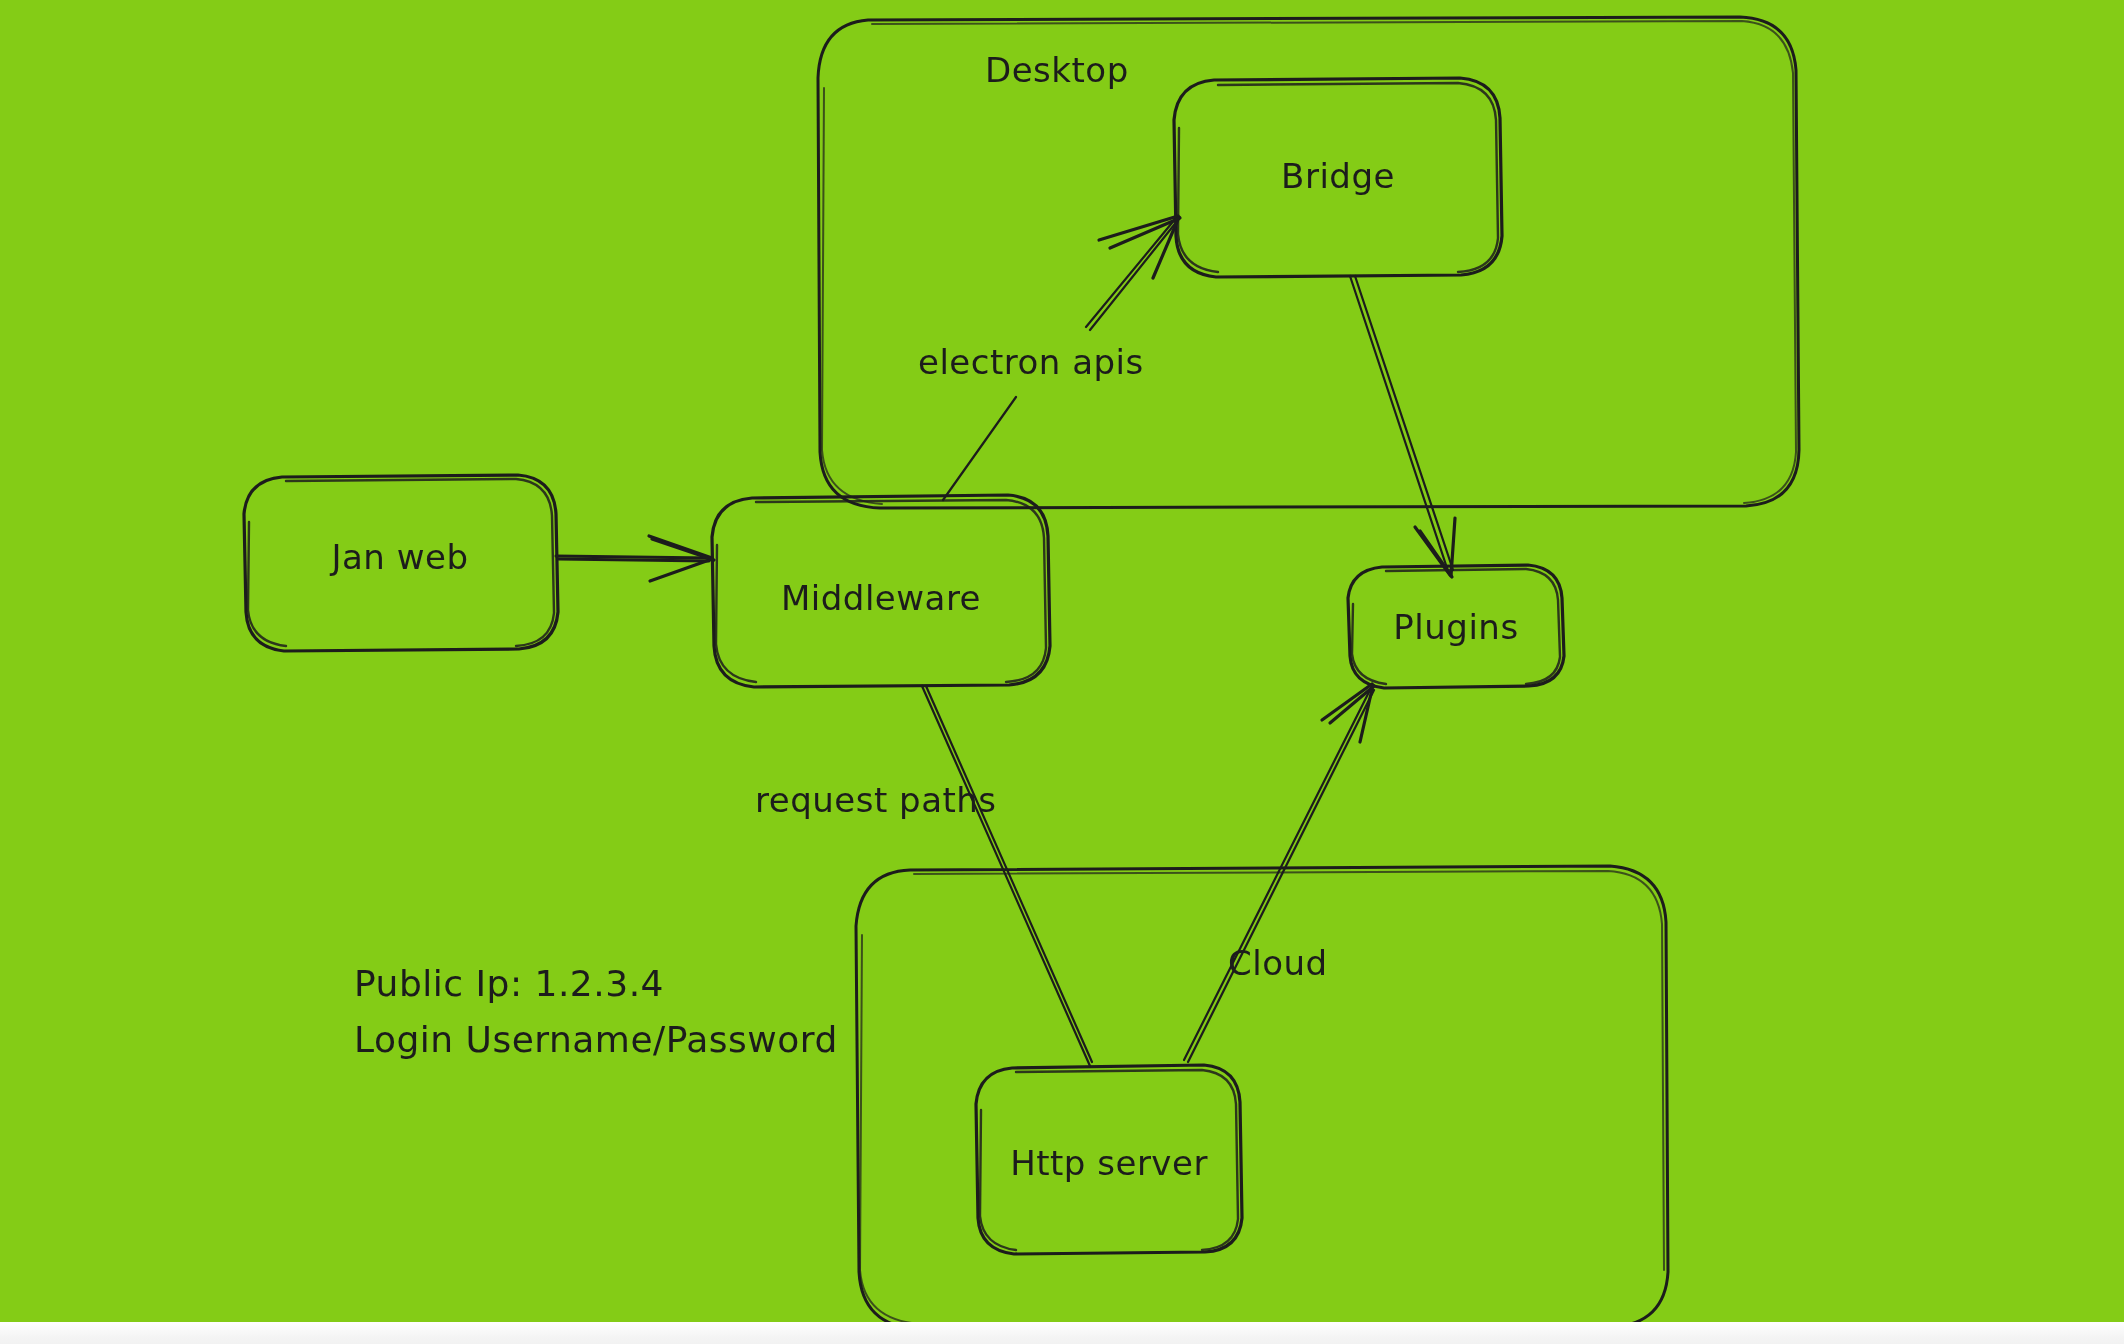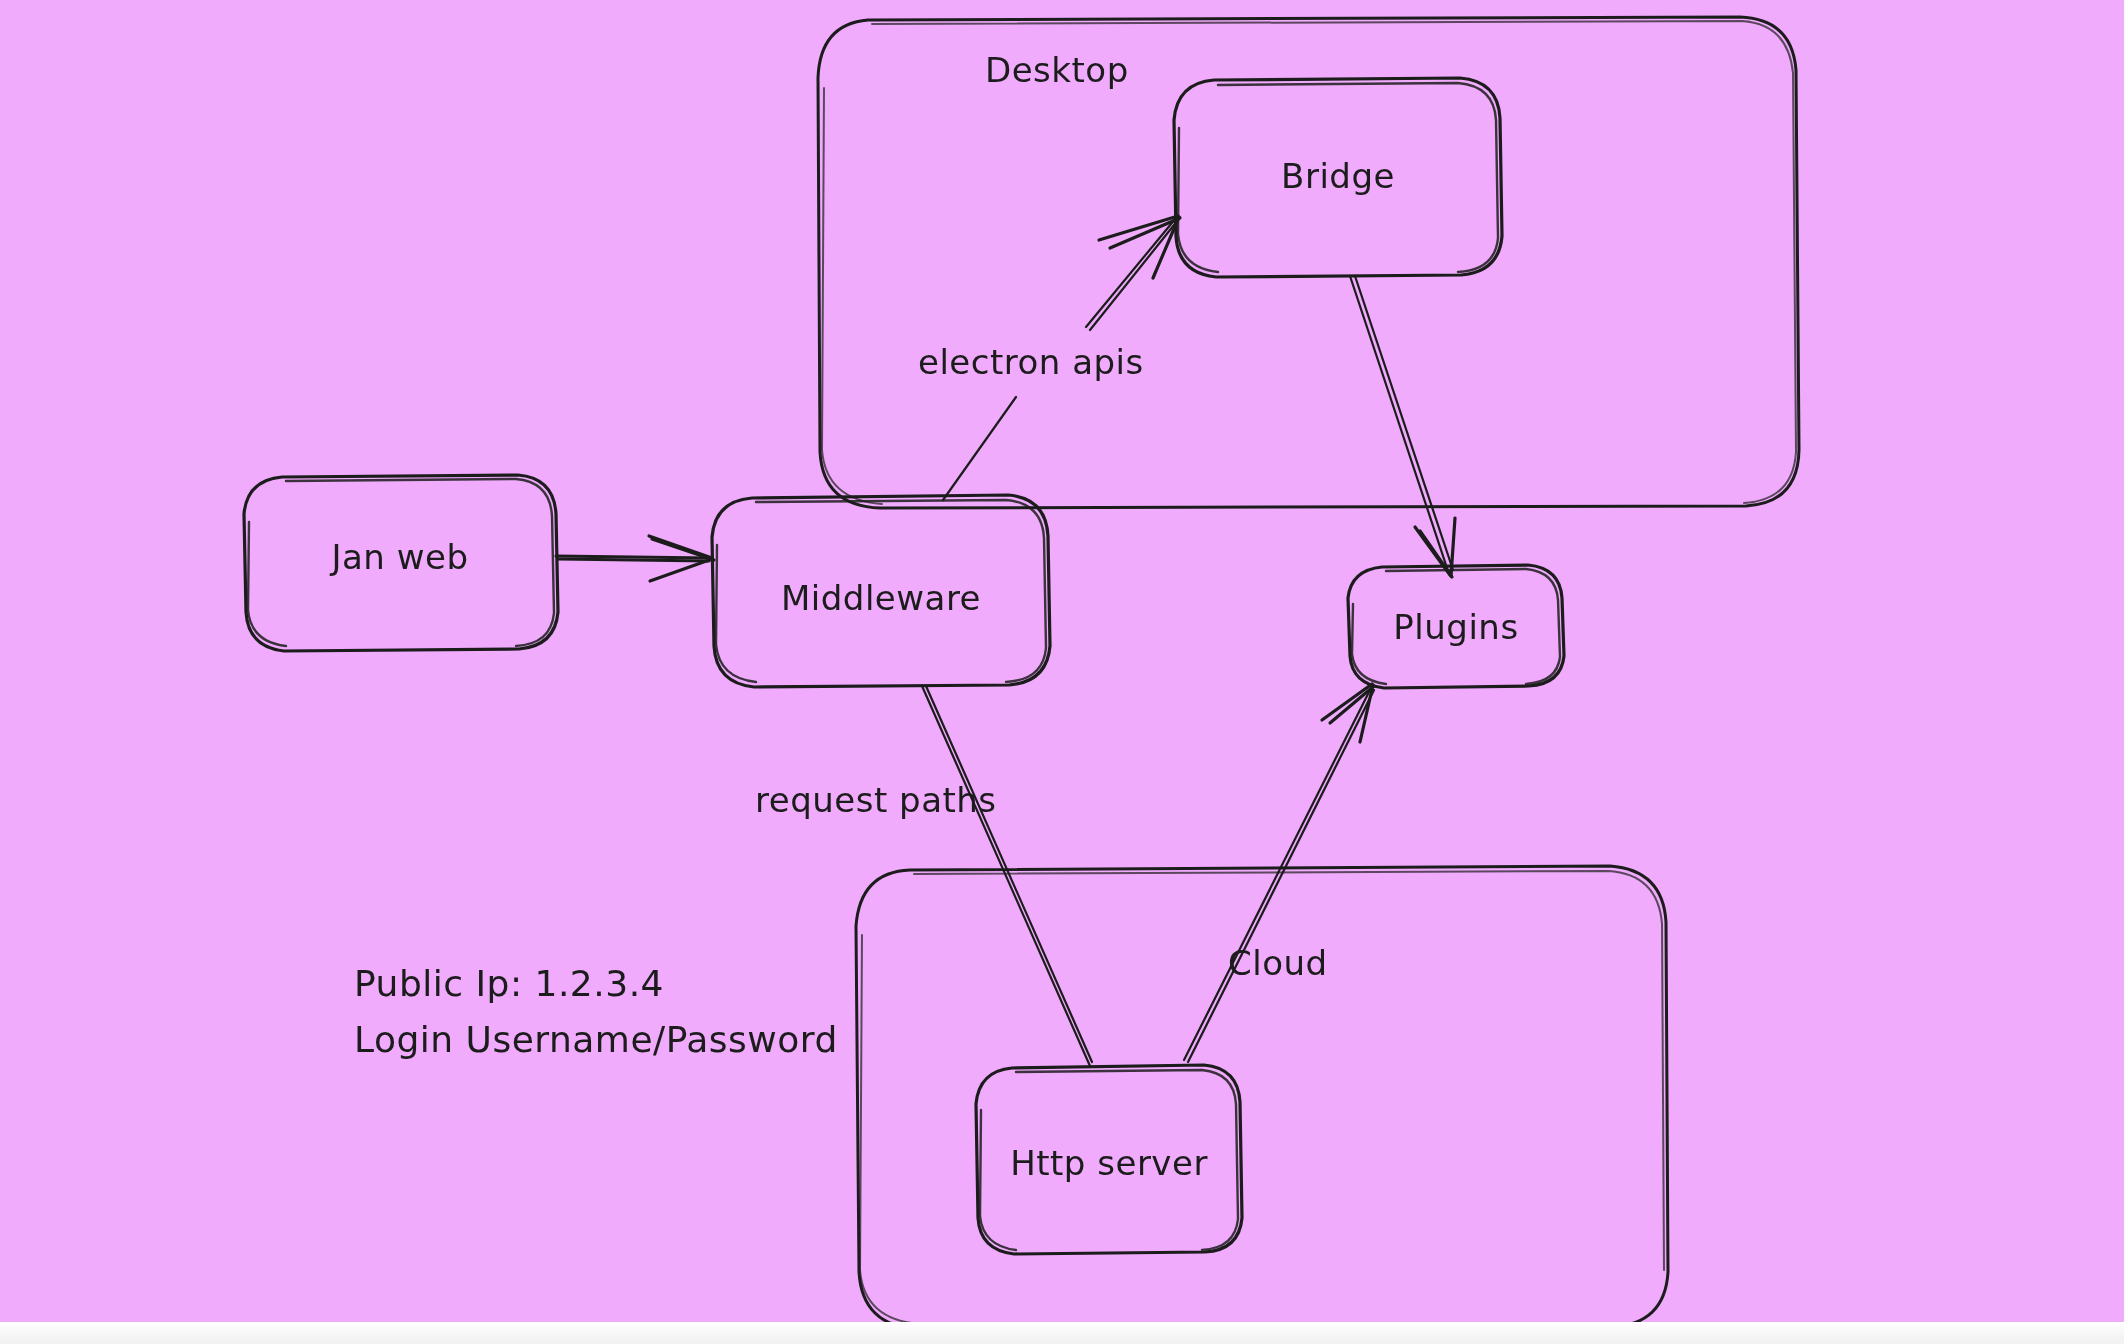--- a/index.html
+++ b/index.html
@@ -11,21 +11,21 @@
   body {
     width: 2124px;
     height: 1344px;
     overflow: hidden;
     font-family: "DejaVu Sans", sans-serif;
   }
   #canvas {
     position: relative;
     width: 2124px;
     height: 1344px;
-    background: #f0abfc;
+    background: #84cc16;
   }
   #bottom-band {
     position: absolute;
     left: 0;
     bottom: 0;
     width: 2124px;
     height: 22px;
     background: linear-gradient(to bottom, #ffffff 0%, #f4f4f4 70%, #f2f2f2 100%);
   }
   svg#diagram {

